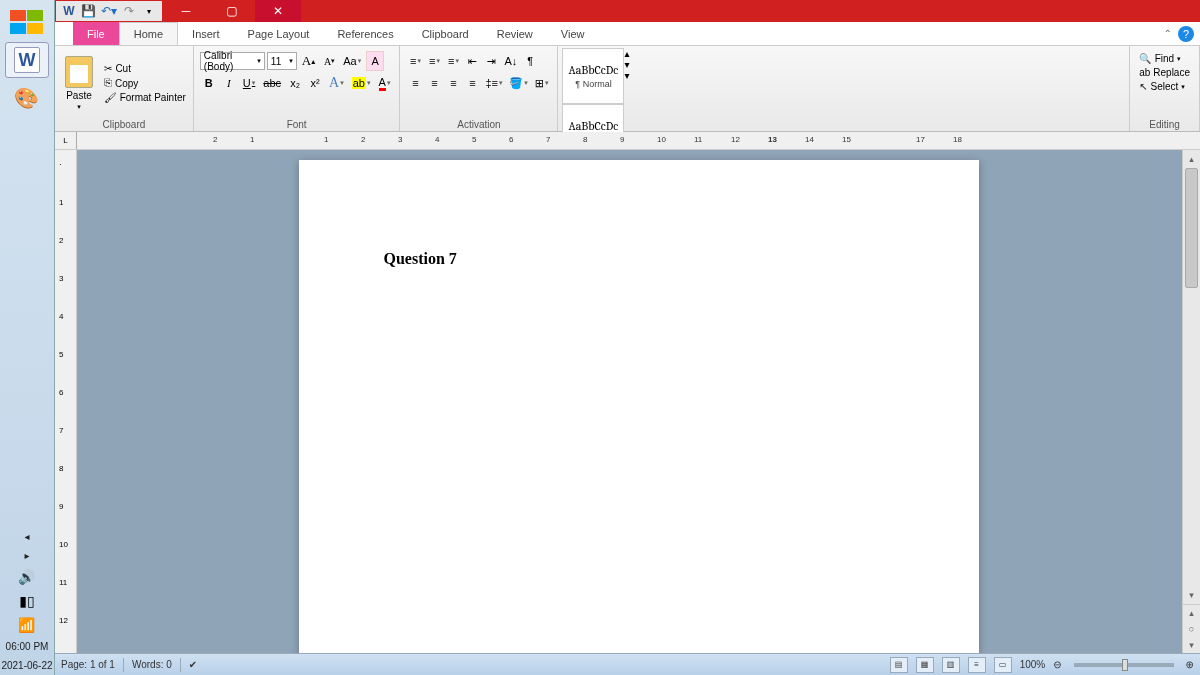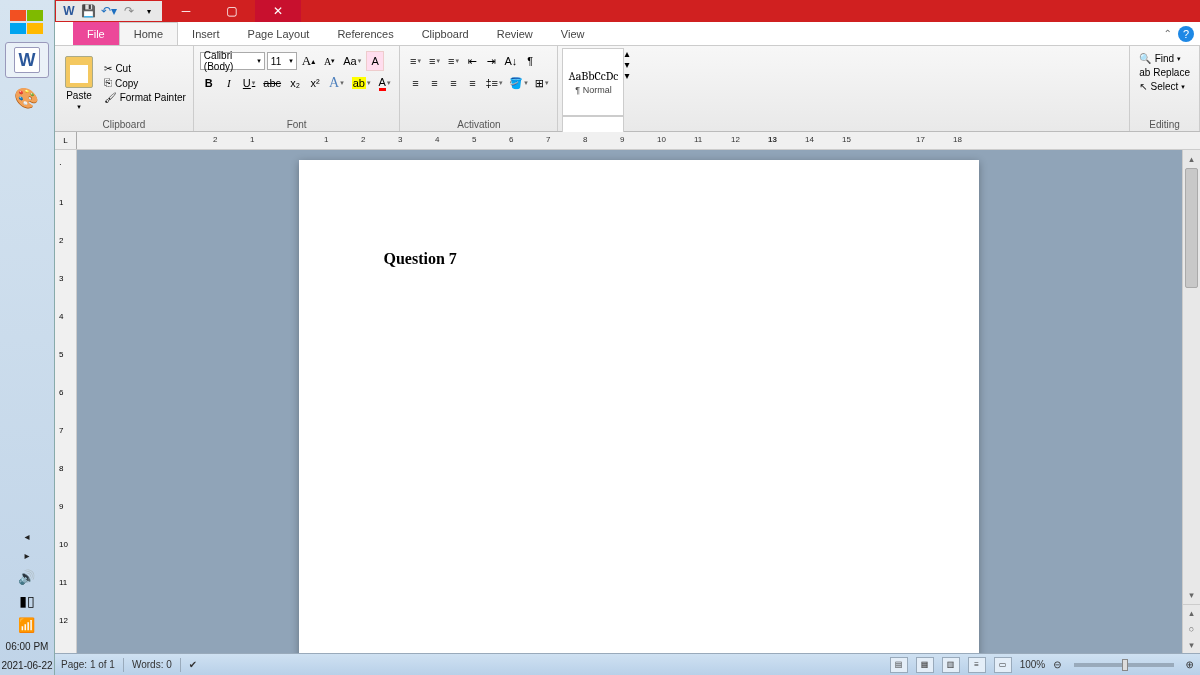--- a/index.html
+++ b/index.html
@@ -47,21 +47,21 @@
 .font .row { display: flex; align-items: center; gap: 2px; margin-bottom: 2px; }
 .font select, .font .combo { border: 1px solid #aaa; background: white; font-size: 10px; padding: 1px 2px; height: 18px; }
 .font .combo.name { width: 65px; display:flex; align-items:center; justify-content:space-between; padding:0 3px; }
 .font .combo.size { width: 30px; display:flex; align-items:center; justify-content:space-between; padding:0 3px; }
 .btn { min-width: 18px; height: 20px; display: flex; align-items: center; justify-content: center; font-size: 11px; border: 1px solid transparent; padding: 0 2px; }
 .btn.dd::after { content: '▾'; font-size: 7px; margin-left: 1px; color: #666; }
 
 .para .row { display: flex; align-items: center; gap: 1px; margin-bottom: 2px; }
 
 .styles { flex-direction: row; }
-.style-item { width: 62px; height: 68px; border: 1px solid #ccc; display: flex; flex-direction: column; align-items: center; justify-content: center; font-size: 9px; background: white; }
+.style-item { width: 62px; height: 56px; border: 1px solid #ccc; display: flex; flex-direction: column; align-items: center; justify-content: center; font-size: 9px; background: white; }
 .style-item .preview { font-family: Cambria, serif; }
 .style-item .p-normal { font-size: 12px; }
 .style-item .p-h1 { font-size: 14px; color: #365f91; }
 .style-item .p-h2 { font-size: 13px; color: #4f81bd; }
 .style-item .p-title { font-size: 18px; }
 .style-item .p-sub { font-size: 12px; color: #4f81bd; font-style: italic; }
 .style-item .name { font-size: 9px; color: #444; margin-top: 2px; }
 .change-styles { width: 44px; display: flex; flex-direction: column; align-items: center; justify-content: center; gap: 1px; padding: 0 4px; }
 .change-styles .cs-icon { font-size: 24px; background: linear-gradient(#6a9acb,#3c6ea5); -webkit-background-clip: text; color: transparent; font-weight: bold; font-family: serif; }
 

